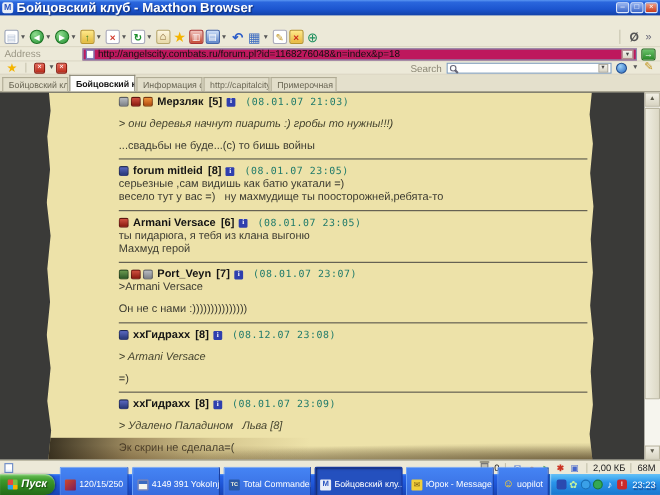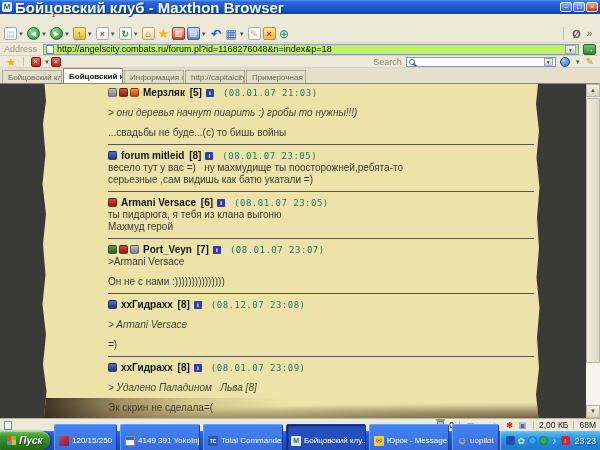--- a/index.html
+++ b/index.html
@@ -6,21 +6,21 @@
   *{box-sizing:border-box;}
   body{font-family:"Liberation Sans",sans-serif;}
   .screen{position:relative;width:600px;height:450px;overflow:hidden;background:#ece9d8;}
 
   
   .titlebar{position:absolute;left:0;top:0;width:600px;height:14px;
     background:linear-gradient(180deg,#5a96f2 0%,#2a66dd 14%,#1c55cf 60%,#1241a8 100%);
     display:flex;align-items:center;padding:0 2px;color:#fff;}
   .app-icon{width:10px;height:10px;background:#e8eef8;color:#2a55c0;font-size:8px;font-weight:bold;
     line-height:10px;text-align:center;border-radius:2px;margin-right:3px;flex:none;}
-  .title-text{font-size:15px;font-weight:bold;text-shadow:1px 1px 1px #12327a;white-space:nowrap;flex:1;}
+  .title-text{font-size:12px;font-weight:bold;text-shadow:1px 1px 1px #12327a;white-space:nowrap;flex:1;}
   .winbtns{display:flex;gap:1px;margin-left:auto;}
   .wb{width:12px;height:10px;border:1px solid #dfe8fa;border-radius:2px;color:#fff;font-size:7px;
     line-height:8px;text-align:center;background:linear-gradient(#9ab6f0,#3a66c8);cursor:default;}
   .wb.close{background:linear-gradient(#f0a088,#c83a1a);}
 
   
   .menubar{position:absolute;left:0;top:14px;width:600px;height:11px;background:#ece9d8;
     display:flex;align-items:center;padding-left:4px;border-bottom:1px solid #e0dcc8;}
   .menu-item{font-size:9px;color:#1a1a1a;padding:0 6px;white-space:nowrap;}
 
@@ -45,21 +45,21 @@
   .tbi-block{background:linear-gradient(#ffe98a,#e8b93e);border:1px solid #b9952d;color:#cc2a1e;font-weight:bold;}
   .tbi-world-clock{color:#1e8f5e;font-size:12px;}
   .tb-right{margin-left:auto;display:flex;align-items:center;border-left:1px solid #c8c4b0;padding-left:6px;margin-right:4px;}
   .tbi-ad-hunter{color:#555;font-size:11px;font-weight:bold;}
   .tbi-chevron{color:#667;font-size:10px;}
 
   
   .addressbar{position:absolute;left:0;top:43px;width:600px;height:13px;background:#ece9d8;
     display:flex;align-items:center;padding:0 4px;border-bottom:1px solid #d8d4c0;}
   .addr-label{font-size:9px;color:#9a9684;margin-right:6px;}
-  .addr-input{flex:1;height:11px;background:#bef264;border:1px solid #7f9db9;display:flex;align-items:center;padding:0 2px;}
+  .addr-input{flex:1;height:11px;background:#be185d;border:1px solid #7f9db9;display:flex;align-items:center;padding:0 2px;margin-left:32px;}
   .page-ic{width:8px;height:9px;background:linear-gradient(#fff 60%,#e8f0ff);border:1px solid #6a8ac8;margin-right:3px;flex:none;}
   .addr-text{font-size:9px;color:#111;white-space:nowrap;overflow:hidden;flex:1;}
   .addr-drop{width:11px;height:9px;background:linear-gradient(#f4f3ee,#d8d4c4);border:1px solid #aca899;
     font-size:5px;color:#444;text-align:center;line-height:8px;flex:none;}
   .go-btn{width:13px;height:11px;margin-left:4px;background:linear-gradient(#6cc46c,#2a8a2a);border:1px solid #1e6a1e;
     border-radius:2px;color:#fff;font-size:8px;line-height:9px;text-align:center;flex:none;}
 
   
   .linksbar{position:absolute;left:0;top:56px;width:600px;height:12px;background:#ece9d8;
     display:flex;align-items:center;padding:0 6px;border-bottom:1px solid #d8d4c0;}
@@ -312,22 +312,22 @@
             <div class="post-sep"></div>
           </div>
           <div class="post">
             <div class="post-header">
               <span class="clan clan-blue"></span>
               <span class="post-author">forum mitleid </span>
               <span class="post-level">[8]</span>
               <span class="info-ic">i</span>
               <span class="post-time">(08.01.07 23:05)</span>
             </div>
+            <div class="line">серьезные ,сам видишь как батю укатали =)</div>
             <div class="line">весело тут у вас =)   ну махмудище ты поосторожней,ребята-то</div>
-            <div class="line">серьезные ,сам видишь как батю укатали =)</div>
             <div class="post-sep"></div>
           </div>
           <div class="post">
             <div class="post-header">
               <span class="clan clan-red"></span>
               <span class="post-author">Armani Versace </span>
               <span class="post-level">[6]</span>
               <span class="info-ic">i</span>
               <span class="post-time">(08.01.07 23:05)</span>
             </div>

